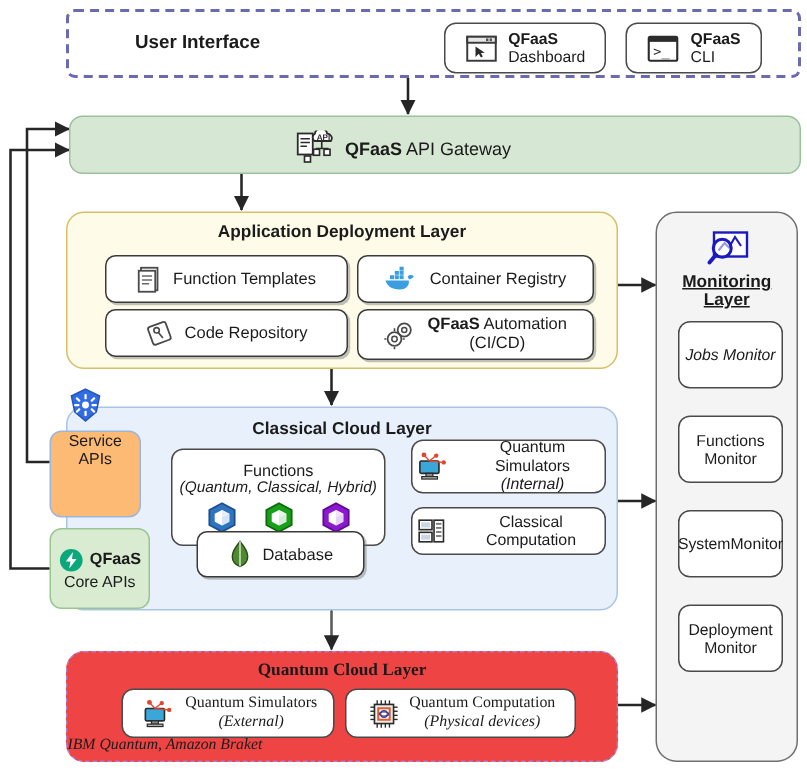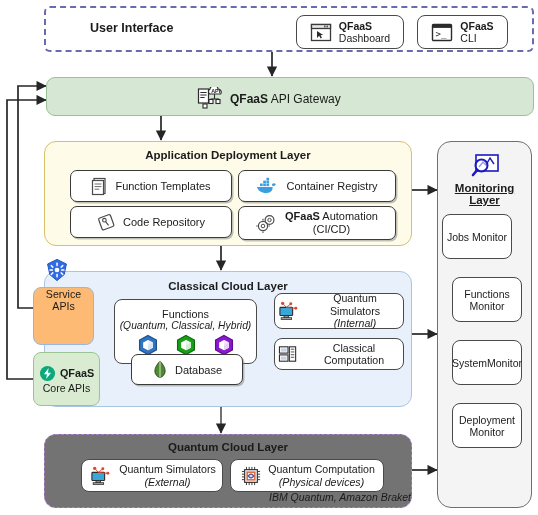--- a/index.html
+++ b/index.html
@@ -8,21 +8,21 @@
   #diagram{position:absolute;inset:0;width:538px;height:515px;}
   .svg-layer{position:absolute;left:0;top:0;width:538px;height:515px;pointer-events:none;}
 
   .box{position:absolute;box-sizing:border-box;}
 
   
   .layer-ui{border:2px dashed #6a6ab0;border-radius:6px;background:#ffffff;}
   .layer-gw{border:1.2px solid #9ac19a;border-radius:9px;background:#d6e8d3;}
   .layer-dep{border:1.4px solid #d8c06a;border-radius:12px;background:#fefbe8;}
   .layer-cc{border:1.4px solid #aac4e4;border-radius:12px;background:#e8f1fb;}
-  .layer-qc{border:1.6px dashed #b07fd0;border-radius:12px;background:#737373;}
+  .layer-qc{border:1.6px dashed #b07fd0;border-radius:12px;background:#ef4444;font-family:Liberation Serif, serif;}
   .layer-mon{border:1.4px solid #6f6f6f;border-radius:14px;background:#f4f4f4;}
 
   
   .card{background:#ffffff;border:1.4px solid #3a3a3a;border-radius:7px;
         box-shadow:1.5px 1.5px 0 rgba(120,120,120,.45);
         display:flex;align-items:center;justify-content:center;}
   .card-soft{background:#ffffff;border:1.2px solid #4a4a4a;border-radius:8px;
         display:flex;align-items:center;justify-content:center;text-align:center;}
   .card-api{background:#fdba74;border:1.2px solid #9bb6dc;border-radius:8px;
         display:flex;align-items:center;justify-content:flex-start;text-align:center;}
@@ -400,37 +400,37 @@
             </g>
           </svg>
         </span>
         <span class="lbl" style="font-size:10.6px;text-align:center;">
           <span>Quantum Computation</span><br>
           <span class="it">(Physical devices)</span>
         </span>
       </div>
     </div>
 
-    <div class="it" style="position:absolute;top:56px;width:100%;text-align:right;font-size:10.5px;">IBM Quantum, Amazon Braket</div>
+    <div class="it" style="position:absolute;top:56px;width:100%;text-align:left;font-size:10.5px;">IBM Quantum, Amazon Braket</div>
   </div>
 
   <div class="box layer-mon" style="left:437px;top:141px;width:95px;height:367px;">
     <div style="position:absolute;top:11px;width:100%;text-align:center;">
       <span class="ico">
         <svg width="30" height="26" viewBox="0 0 30 26">
           <rect x="6" y="2" width="22" height="16" fill="#fff" stroke="#1a1ac0" stroke-width="1.6"></rect>
           <polyline points="9,14 13,9 16,12 20,5 24,11" fill="none" stroke="#1a1ac0" stroke-width="1.4"></polyline>
           <circle cx="11.5" cy="12.5" r="6" fill="rgba(255,255,255,0.55)" stroke="#1a1ac0" stroke-width="2"></circle>
           <line x1="7.2" y1="17" x2="3" y2="22" stroke="#1a1ac0" stroke-width="2.6" stroke-linecap="round"></line>
         </svg>
       </span>
     </div>
     <div style="position:absolute;top:40px;width:100%;text-align:center;font-size:11.5px;font-weight:bold;text-decoration:underline;">Monitoring Layer</div>
 
-    <div class="card-soft" style="position:absolute;left:4px;top:72px;width:68px;height:43px;flex-direction:column;">
+    <div class="card-soft" style="position:absolute;left:14px;top:72px;width:68px;height:43px;flex-direction:column;font-style:italic;">
       <span style="font-size:10.5px;">Jobs Monitor</span>
     </div>
     <div class="card-soft" style="position:absolute;left:14px;top:135px;width:68px;height:43px;flex-direction:column;">
       <span style="font-size:10.5px;">Functions</span>
       <span style="font-size:10.5px;">Monitor</span>
     </div>
     <div class="card-soft" style="position:absolute;left:14px;top:198px;width:68px;height:43px;flex-direction:row;">
       <span style="font-size:10.5px;">System</span>
       <span style="font-size:10.5px;">Monitor</span>
     </div>

